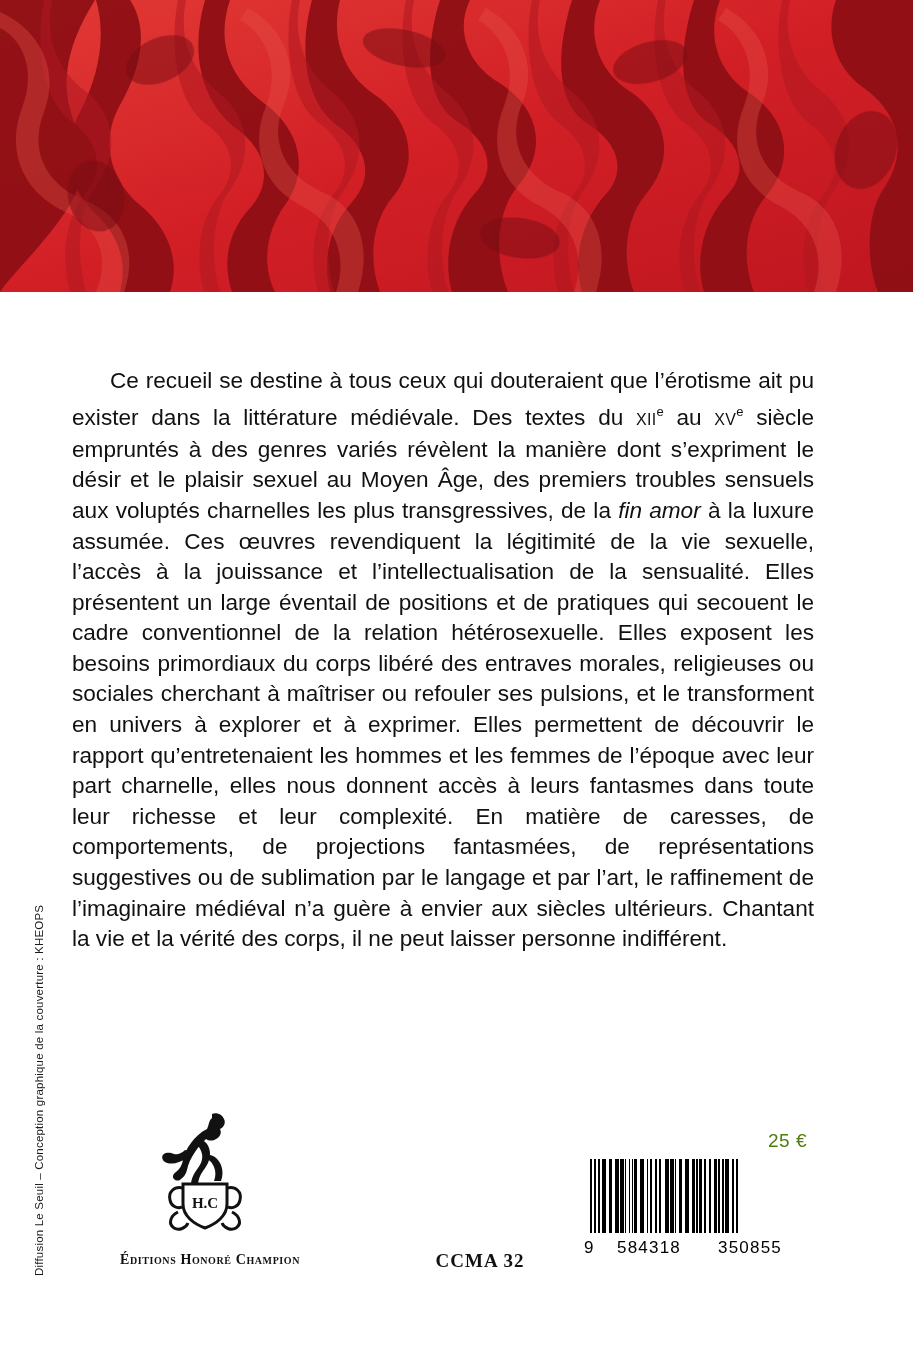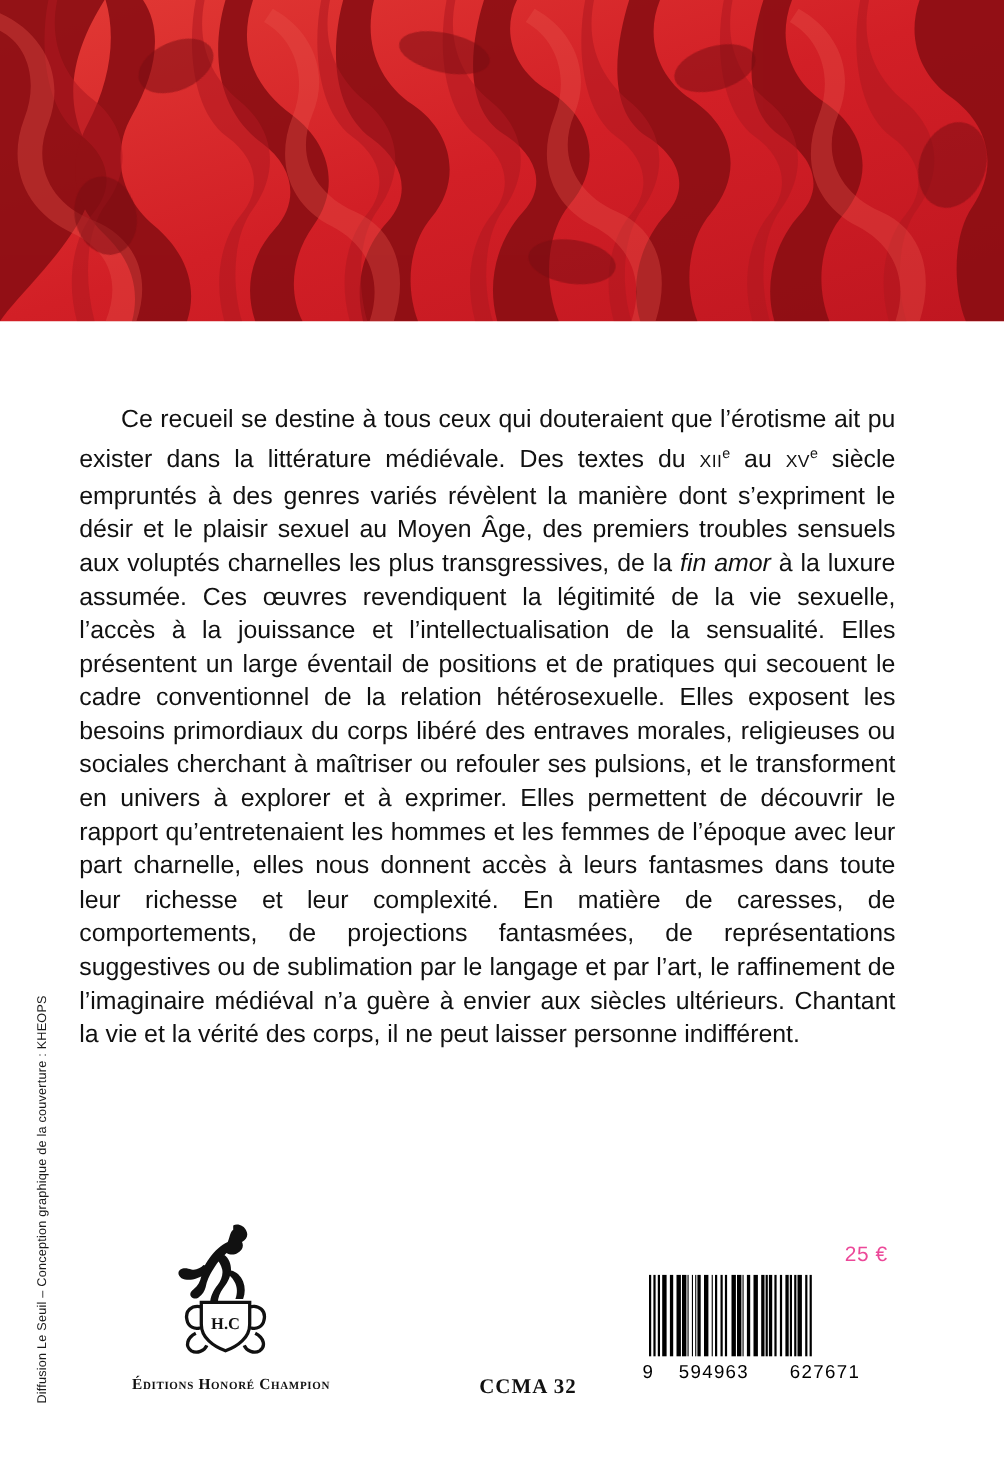--- a/index.html
+++ b/index.html
@@ -134,21 +134,21 @@
     letter-spacing: 1px;
     color: #111111;
   }
 
   
   .price {
     position: absolute;
     right: 106px;
     top: 1130px;
     font-size: 19px;
-    color: #ec4899;
+    color: #4d7c0f;
     letter-spacing: .5px;
   }
 
   
   .barcode-block {
     position: absolute;
     left: 584px;
     top: 1155px;
     width: 228px;
     background: #ffffff;
@@ -335,18 +335,18 @@
         <span style="width: 2px;"></span>
         <span style="width: 1px; background: transparent;"></span>
         <span style="width: 4px;"></span>
         <span style="width: 3px; background: transparent;"></span>
         <span style="width: 2px;"></span>
         <span style="width: 2px; background: transparent;"></span>
         <span style="width: 2px;"></span>
       </div>
     <div class="barcode-digits">
       <span class="lead">9</span>
-      <span class="grp1">594963</span>
-      <span class="grp2">627671</span>
+      <span class="grp1">584318</span>
+      <span class="grp2">350855</span>
     </div>
   </div>
 
 </div>
 
 </body></html>

